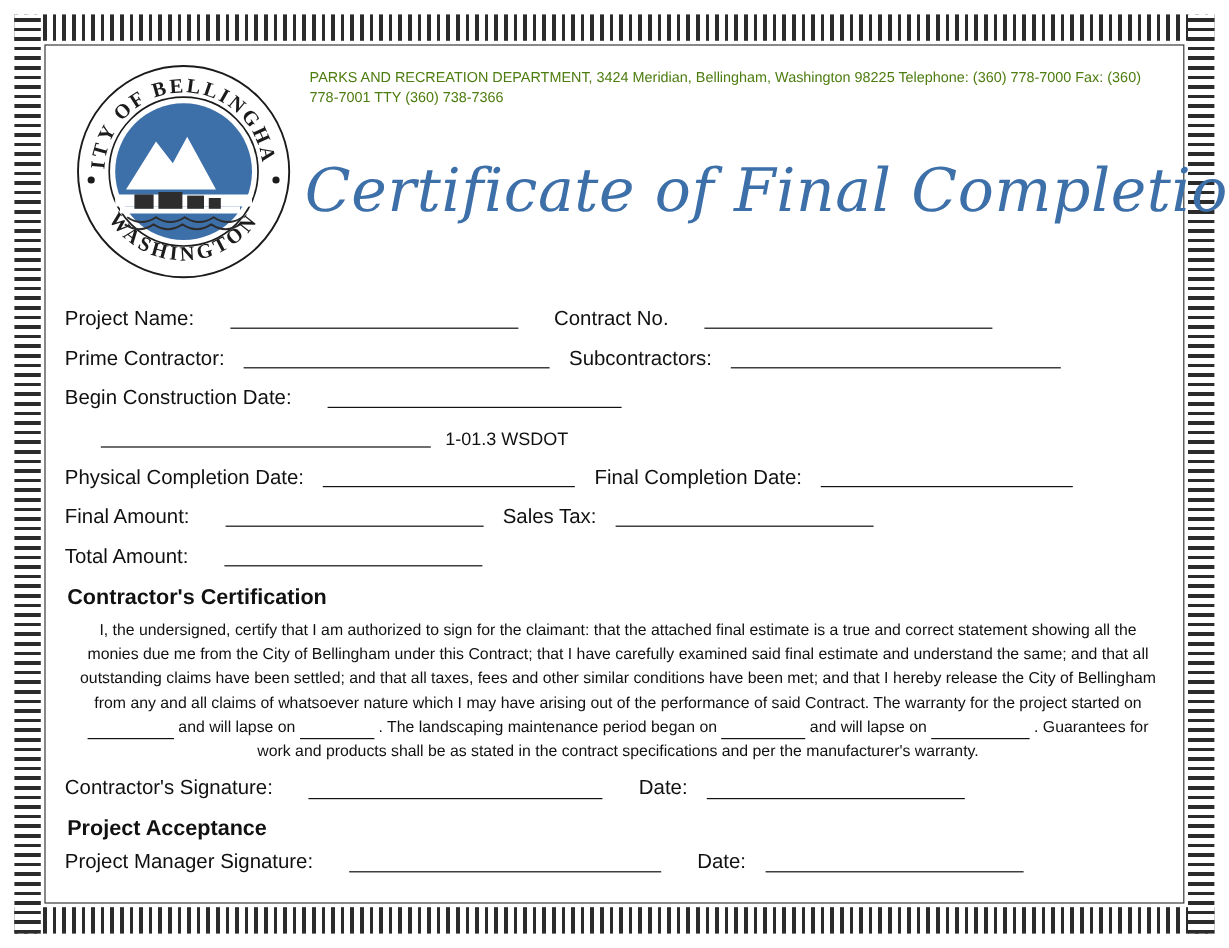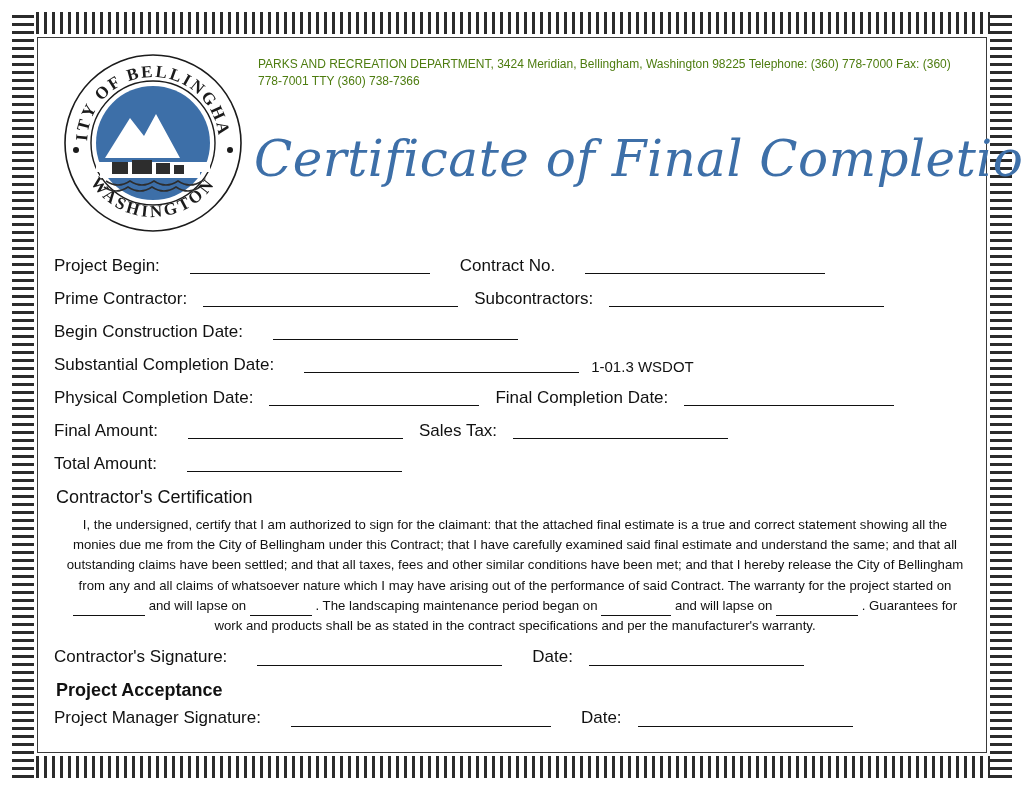--- a/index.html
+++ b/index.html
@@ -127,21 +127,21 @@
   .gap-md { width: 30px; flex: 0 0 30px; }
   .note {
     font-size: 15px;
     margin-left: 12px;
     white-space: nowrap;
   }
 
   
   .sec-head {
     font-size: 18px;
-    font-weight: normal;
+    font-weight: bold;
     margin: 10px 0 7px 2px;
   }
   .cert-body {
     font-size: 13.2px;
     line-height: 1.53;
     text-align: center;
     margin: 0 2px 12px 8px;
     color: #111;
   }
   .inline-blank {
@@ -219,21 +219,21 @@
       </div>
 
       <div class="dept-address">PARKS AND RECREATION DEPARTMENT, 3424 Meridian, Bellingham, Washington 98225 Telephone: (360) 778-7000 Fax: (360) 778-7001 TTY (360) 738-7366</div>
 
       <div class="cert-title">Certificate of Final Completion</div>
     </div>
 
     <div class="form">
 
       <div class="row">
-        <span class="lbl">Project Begin:</span>
+        <span class="lbl">Project Name:</span>
         <span class="gap-md"></span>
         <span class="blank" style="width:240px"></span>
         <span class="gap-md"></span>
         <span class="lbl">Contract No.</span>
         <span class="gap-md"></span>
         <span class="blank" style="width:240px"></span>
       </div>
 
       <div class="row">
         <span class="lbl">Prime Contractor:</span>
@@ -245,21 +245,20 @@
         <span class="blank" style="width:275px"></span>
       </div>
 
       <div class="row">
         <span class="lbl">Begin Construction Date:</span>
         <span class="gap-md"></span>
         <span class="blank" style="width:245px"></span>
       </div>
 
       <div class="row">
-        <span class="lbl">Substantial Completion Date:</span>
         <span class="gap-md"></span>
         <span class="blank" style="width:275px"></span>
         <span class="note">1-01.3 WSDOT</span>
       </div>
 
       <div class="row">
         <span class="lbl">Physical Completion Date:</span>
         <span class="gap-sm"></span>
         <span class="blank" style="width:210px"></span>
         <span class="gap-sm"></span>

